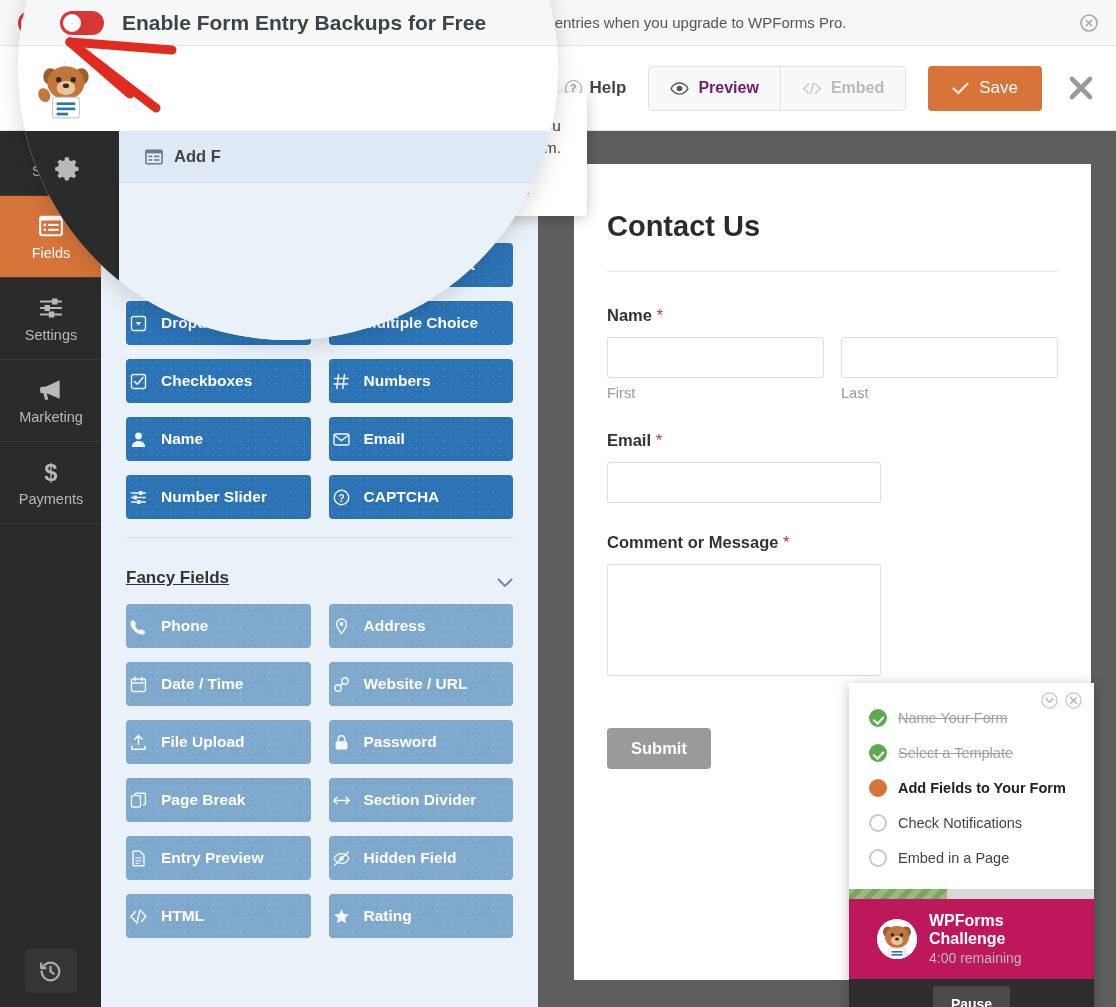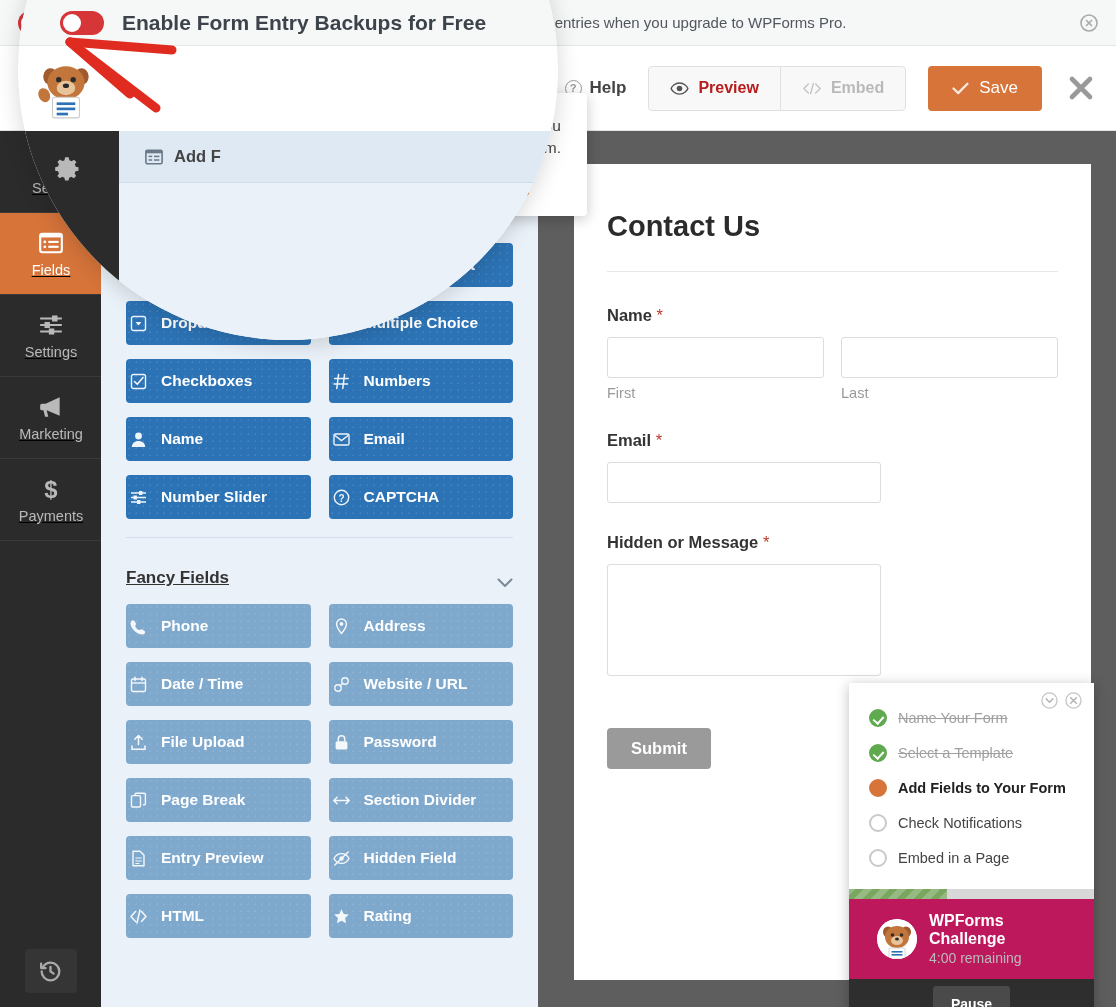--- a/index.html
+++ b/index.html
@@ -61,37 +61,37 @@
     border: 1.6px solid #999; color: #999; font-size: 11px;
     display: flex; align-items: center; justify-content: center;
     font-weight: bold;
   }
   .btn-group { display: flex; border-radius: 4px; overflow: hidden; }
   .btn-preview, .btn-embed {
     display: flex; align-items: center; gap: 9px;
     height: 45px; padding: 0 21px; font-size: 16px; font-weight: bold;
     background: #f8f8f8; border: 1px solid #e0e0e0; cursor: pointer;
   }
-  .btn-preview { color: #b91c1c; border-right: none; border-radius: 4px 0 0 4px; }
+  .btn-preview { color: #701a75; border-right: none; border-radius: 4px 0 0 4px; }
   .btn-embed { color: #b9b9b9; border-radius: 0 4px 4px 0; }
   .btn-save {
     display: flex; align-items: center; gap: 10px;
     height: 45px; padding: 0 24px; margin-left: 22px;
     background: #d6743a; color: #fff; border: none; border-radius: 4px;
     font-size: 17px; font-weight: normal; cursor: pointer;
   }
   .btn-close-builder {
     margin-left: 26px; margin-right: 22px; width: 26px; height: 26px;
     color: #999; cursor: pointer;
   }
 
   
   .sidebar {
-    position: absolute; left: 0; top: 131px; width: 102px; bottom: 0;
-    background: #2b2b2b; z-index: 2; text-decoration: underline;
+    position: absolute; left: 0; top: 114px; width: 102px; bottom: 0;
+    background: #2b2b2b; z-index: 2;
   }
   .side-item {
     height: 82px; display: flex; flex-direction: column;
     align-items: center; justify-content: center; gap: 6px;
     color: #b9b9b9; cursor: pointer;
     border-bottom: 1px solid #3a3a3a;
   }
   .side-item.active { background: #d6743a; color: #fff; }
   .side-label { font-size: 14.5px; font-weight: normal; }
   .side-icon { width: 26px; height: 26px; display: block; }
@@ -628,21 +628,21 @@
       <div class="fld">
         <div class="fld-label">
           <span>Email</span>
           <span class="req">*</span>
         </div>
         <div class="inp-wide"></div>
       </div>
 
       <div class="fld">
         <div class="fld-label">
-          <span>Hidden or Message</span>
+          <span>Comment or Message</span>
           <span class="req">*</span>
         </div>
         <div class="txtarea"></div>
       </div>
 
       <button class="submit-btn">Submit</button>
     </div>
   </div>
 
   <div class="tooltip-pop">

